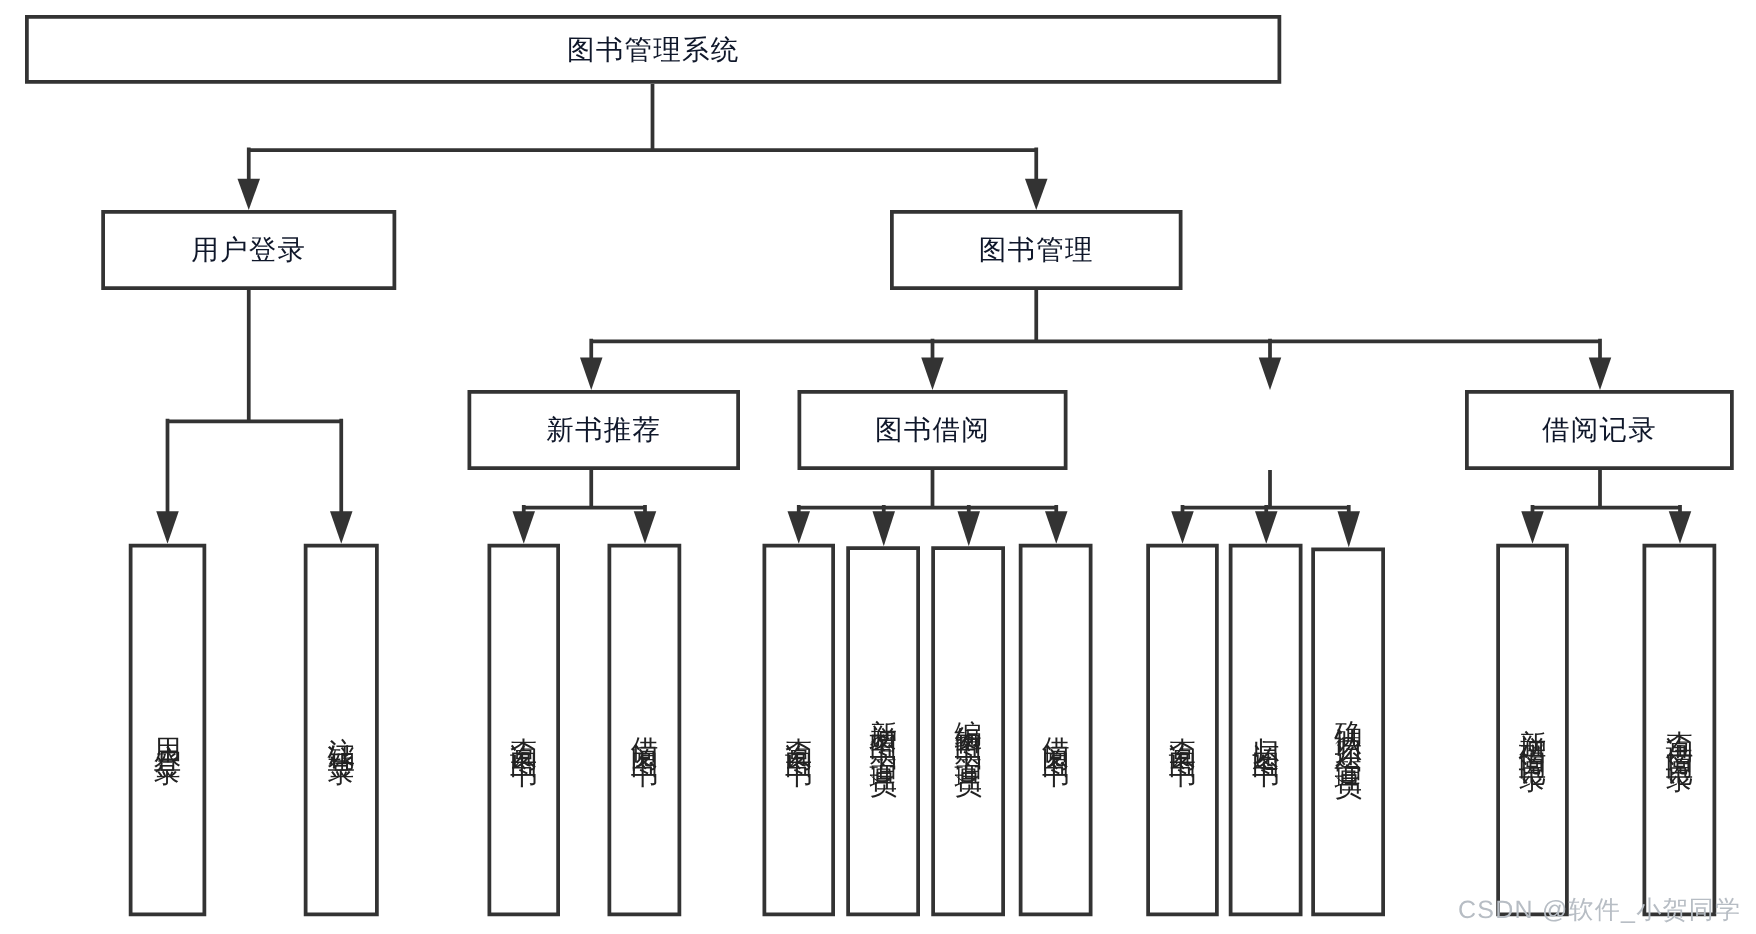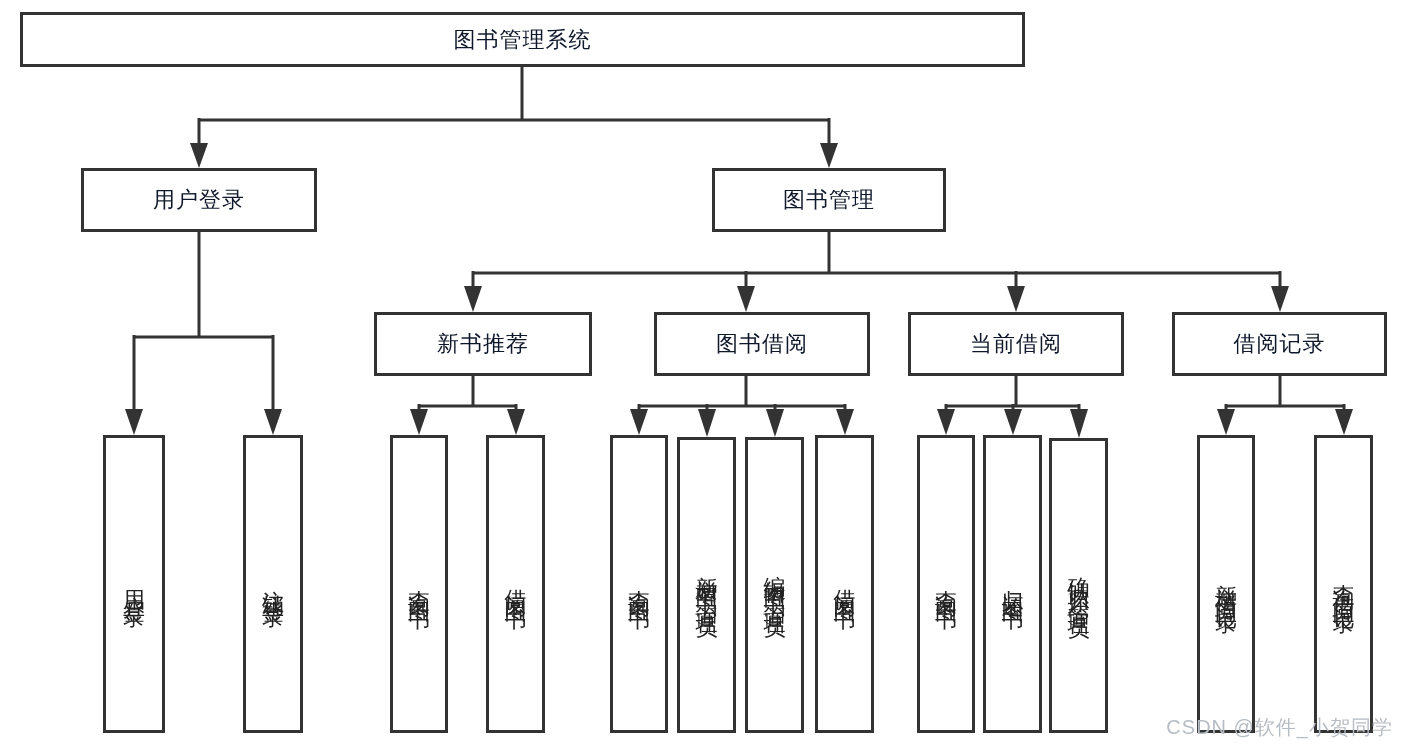--- a/index.html
+++ b/index.html
@@ -142,22 +142,21 @@
       </g>
     </g>
   </svg>
 
   <div class="node" style="left:20px; top:12px; width:1005px; height:55px;">图书管理系统</div>
 
   <div class="node" style="left:81px; top:168px; width:236px; height:64px;">用户登录</div>
   <div class="node" style="left:712px; top:168px; width:234px; height:64px;">图书管理</div>
 
   <div class="node" style="left:364px; top:312px; width:218px; height:64px;margin-left:10px;">新书推荐</div>
-  <div class="node" style="left:638px; top:312px; width:216px; height:64px;margin-left:16px;">图书借阅</div>
-  <div class="node" style="left:908px; top:312px; width:216px; height:64px;">当前借阅</div>
+  <div class="node" style="left:638px; top:312px; width:216px; height:64px;">图书借阅</div>
   <div class="node" style="left:1172px; top:312px; width:215px; height:64px;">借阅记录</div>
 
   <div class="vnode" style="left:103px; top:435px; width:62px; height:298px;">用户登录</div>
   <div class="vnode" style="left:243px; top:435px; width:60px; height:298px;">注销登录</div>
 
   <div class="vnode" style="left:390px; top:435px; width:58px; height:298px;">查询图书</div>
   <div class="vnode" style="left:486px; top:435px; width:59px; height:298px;">借阅图书</div>
 
   <div class="vnode" style="left:610px; top:435px; width:58px; height:298px;">查询图书</div>
   <div class="vnode" style="left:677px; top:437px; width:59px; height:296px;">新增图书（管理员）</div>

